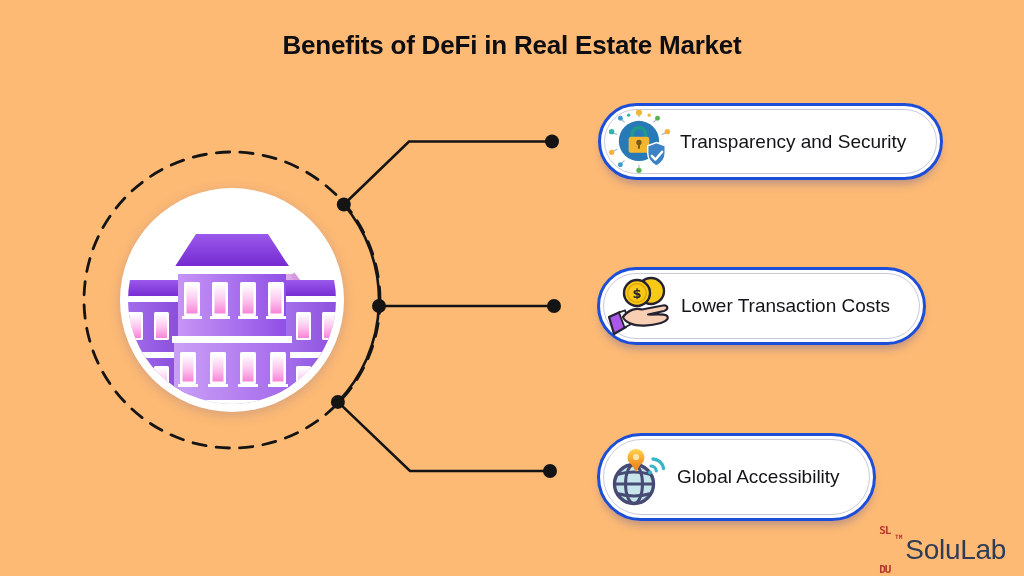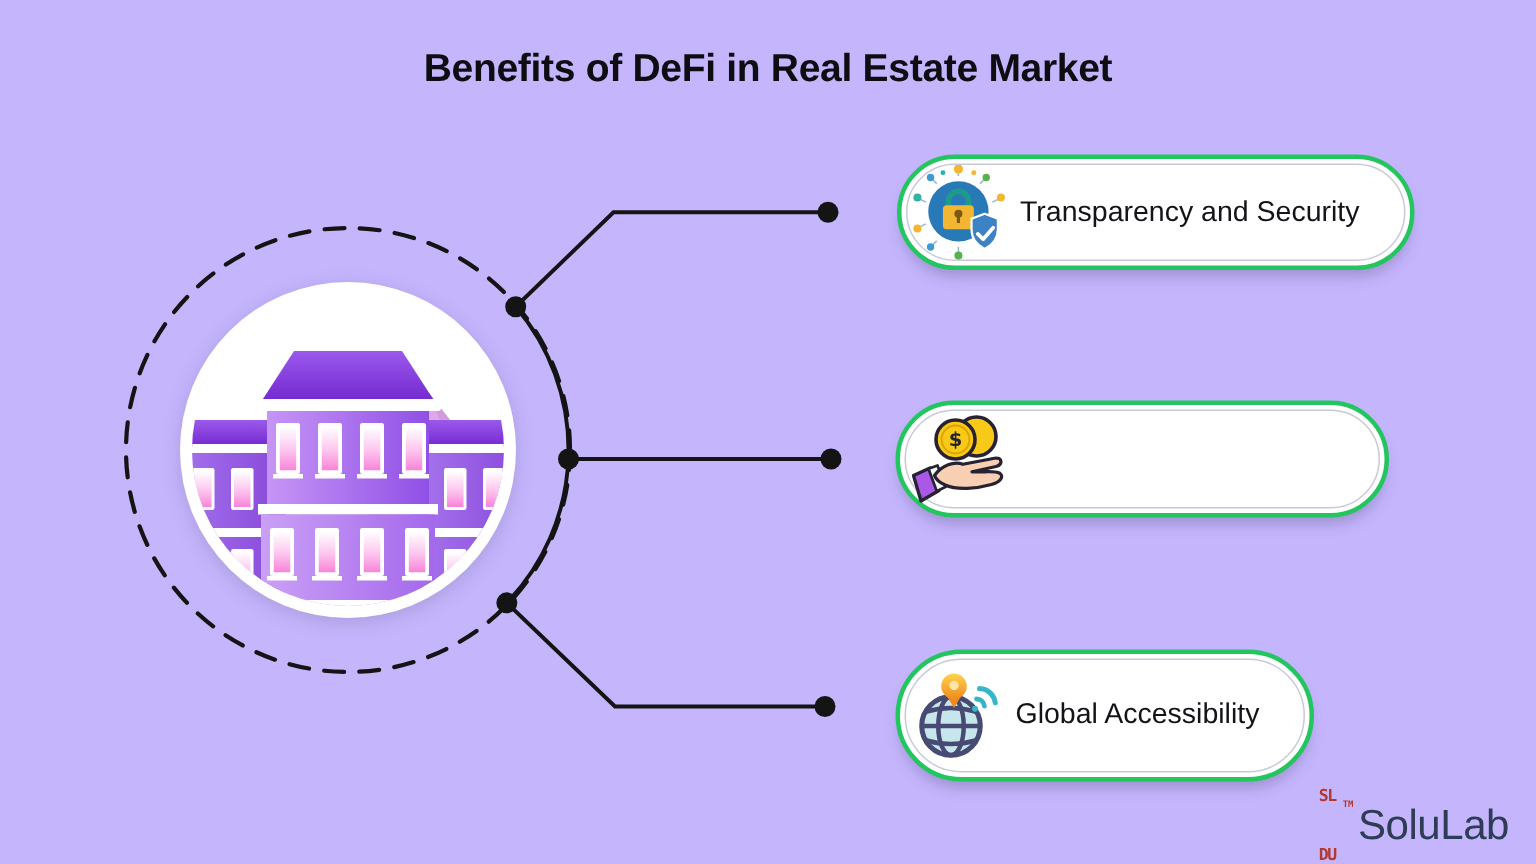--- a/index.html
+++ b/index.html
@@ -1,36 +1,36 @@
 <!DOCTYPE html>
 <html><head>
 <meta charset="utf-8">
 <style>
   html,body{margin:0;padding:0;background:#ffffff;}
   .stage{
-    position:relative;width:1024px;height:576px;background:#c4b5fd;overflow:hidden;
+    position:relative;width:1024px;height:576px;background:#fdba74;overflow:hidden;
     font-family:"Liberation Sans",sans-serif;
   }
   
   .title{
     position:absolute;top:30px;left:0;right:0;text-align:center;
     font-size:26px;font-weight:700;color:#0d0d12;letter-spacing:-.2px;
   }
   
   .connectors{position:absolute;left:0;top:0;width:1024px;height:576px;}
   
   .illustration{
     position:absolute;left:120px;top:188px;width:224px;height:224px;border-radius:50%;
     background:#ffffff;box-shadow:0 3px 12px rgba(120,100,150,.30);
     display:flex;align-items:center;justify-content:center;
   }
   
   .pill{
     position:absolute;display:flex;align-items:center;background:#ffffff;
-    border:3px solid #22c55e;border-radius:999px;box-sizing:border-box;
+    border:3px solid #1d4ed8;border-radius:999px;box-sizing:border-box;
     box-shadow:0 7px 9px -3px rgba(110,100,150,.45);
   }
   .pill::after{
     content:"";position:absolute;inset:3px;border:1px solid rgba(63,60,120,.28);
     border-radius:999px;pointer-events:none;
   }
   .pill .icon{flex:0 0 auto;margin-left:7px;display:flex;align-items:center;justify-content:center;}
   .pill .label{font-size:19px;color:#141418;white-space:nowrap;margin-left:6px;}
   .pill-1{left:598px;top:103px;width:345px;height:77px;}
   .pill-2{left:597px;top:267px;width:329px;height:78px;}
@@ -233,20 +233,21 @@
         <circle cx="30" cy="19" r="13" fill="#f8ca17" stroke="#262231" stroke-width="2.4"></circle>
         <circle cx="30" cy="19" r="9.3" fill="none" stroke="#dca400" stroke-width="1.3"></circle>
         <text x="30" y="19.5" text-anchor="middle" dominant-baseline="central" font-family="DejaVu Sans, sans-serif" font-size="13" font-weight="bold" fill="#262231">$</text>
         <path d="M2,43 L13,38 L19,53 L7,60 Z" fill="#a958e8" stroke="#262231" stroke-width="2.2" stroke-linejoin="round"></path>
         <path d="M12,38.5 L18,36.3 L23.5,50.5 L17.5,53.5 Z" fill="#f2fbf4" stroke="#262231" stroke-width="1.8" stroke-linejoin="round"></path>
         <path d="M16,43 C21,36 29,33.5 35,35.5 L56,31.5 C61,30.5 62,35.5 57,37 L41,40.5
                  C49,41 55.5,39.5 59.5,41.5 C62.5,43.5 60,47.5 54,49
                  C44,51.8 31,52.8 23.5,49.5 C19.5,47.8 17,46 16,43 Z" fill="#f9cfb4" stroke="#262231" stroke-width="2.2" stroke-linejoin="round"></path>
       </svg>
     </span>
+    <span class="label">Lower Transaction Costs</span>
   </div>
 
   <div class="pill pill-3">
     <span class="icon">
       <svg width="64" height="62" viewBox="0 0 64 62">
         <defs>
           <linearGradient id="gPin" x1="0" y1="0" x2="0" y2="1">
             <stop offset="0" stop-color="#ffd34d"></stop>
               <stop offset="1" stop-color="#f08c1f"></stop>
           </linearGradient>

